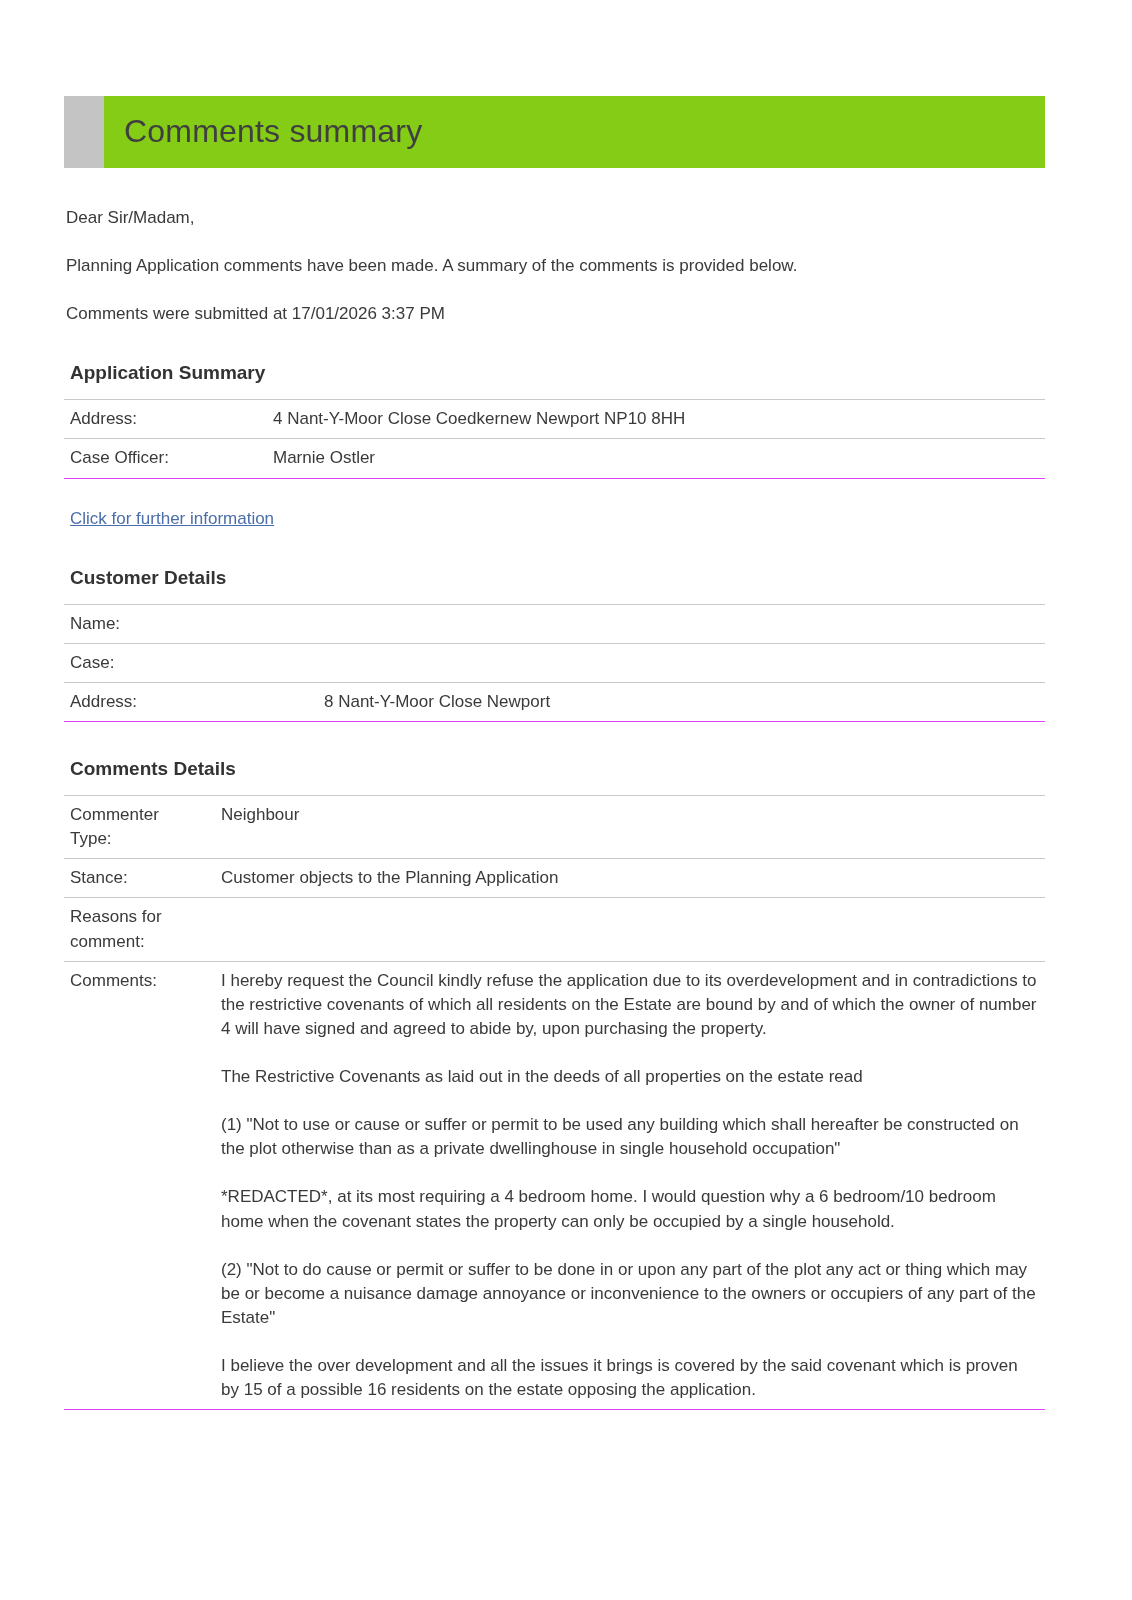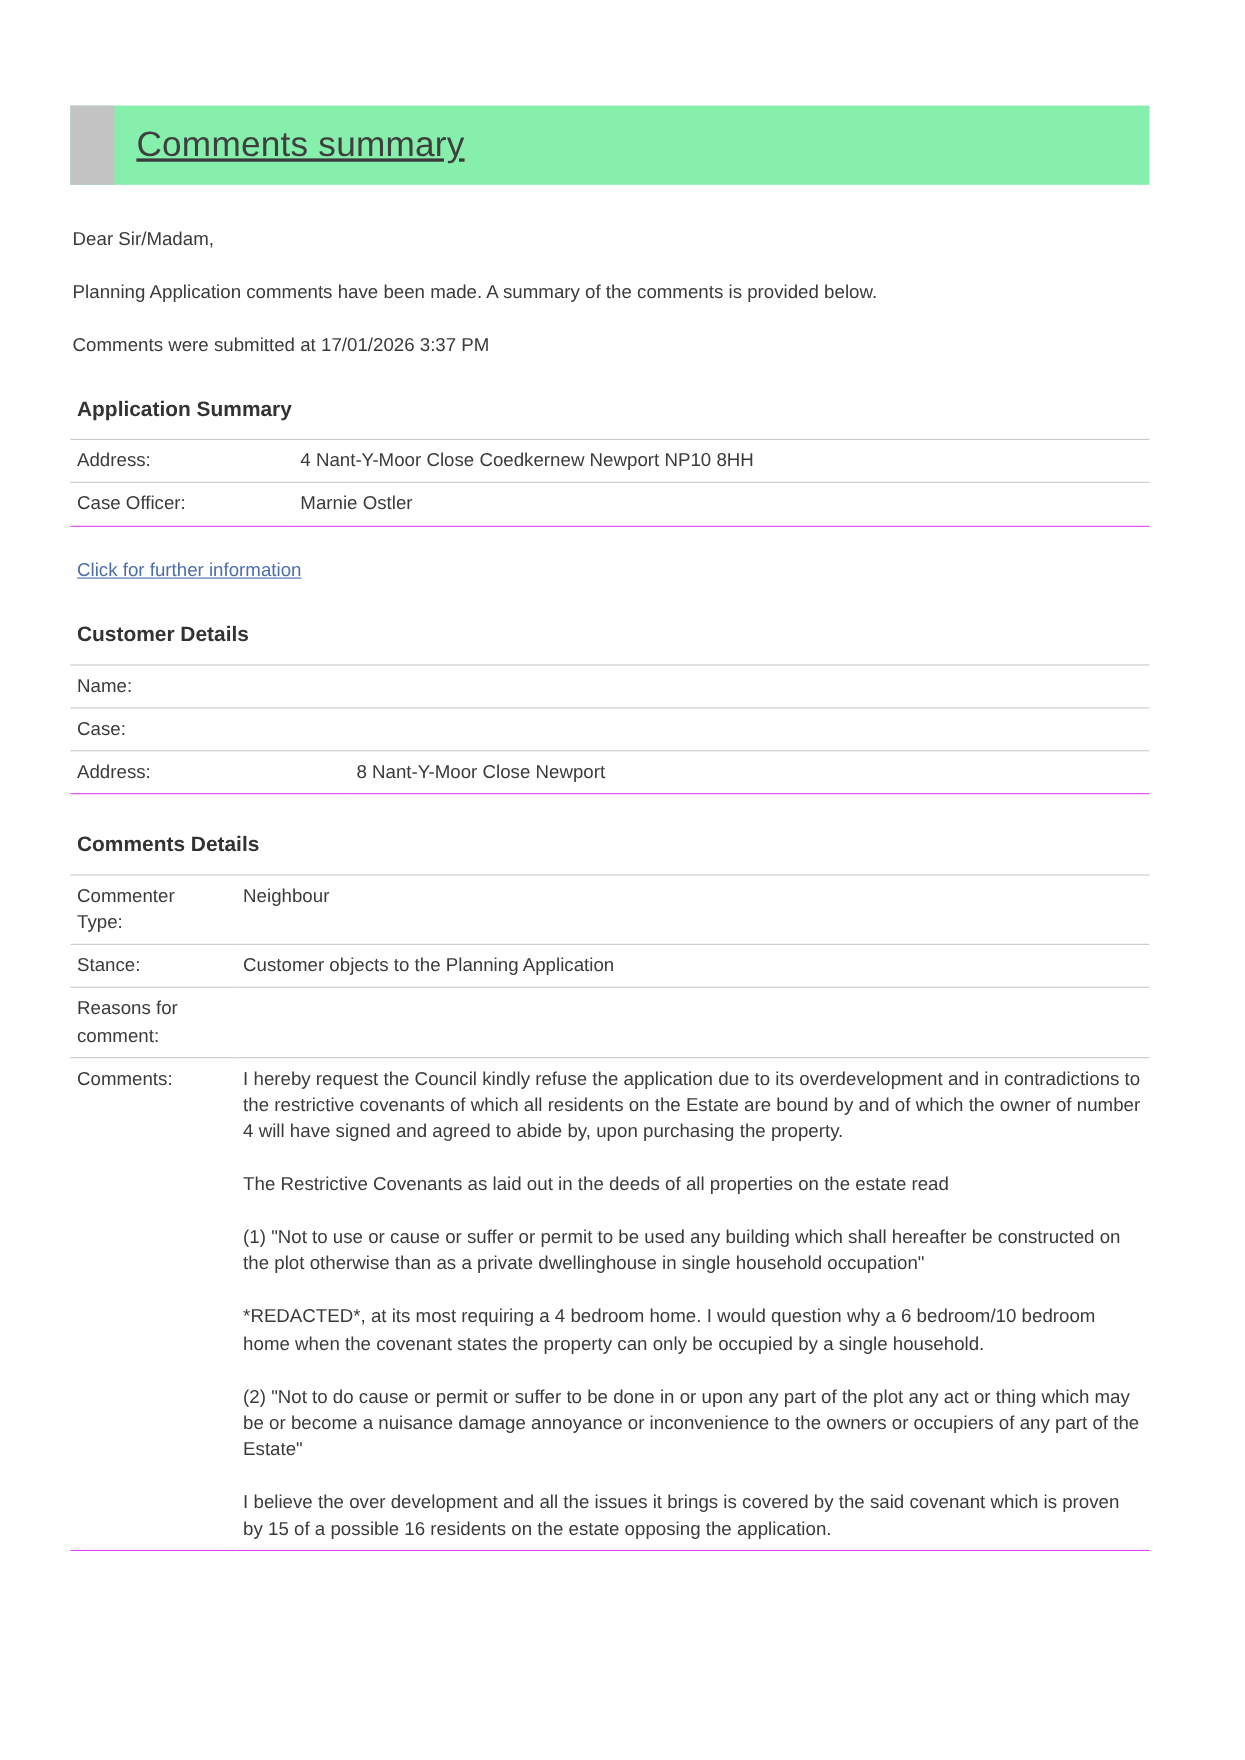--- a/index.html
+++ b/index.html
@@ -10,24 +10,23 @@
     font-family: "Liberation Sans", "DejaVu Sans", sans-serif;
     color: #3a3a3a;
     font-size: 17px;
     line-height: 1.42;
   }
   .page { padding: 96px 87px 60px 64px; }
 
   .title-bar {
     display: flex;
     align-items: center;
-    background: #86efac;
+    background: #84cc16;
     height: 72px;
     margin-bottom: 38px;
-    text-decoration: underline;
   }
   .title-accent { flex: 0 0 40px; align-self: stretch; background: #c4c4c4; }
   .page-title {
     margin: 0 0 0 20px;
     font-size: 32px;
     font-weight: 400;
     color: #3f3f3f;
     letter-spacing: 0.2px;
   }
 
@@ -44,21 +43,21 @@
   table.details td {
     border-top: 1px solid #c9c9c9;
     padding: 7px 6px;
     vertical-align: top;
   }
   table.details tr:last-child td { border-bottom: 1px solid #d946ef; }
   table.app td.label { width: 203px; }
   table.customer td.label { width: 254px; }
   table.comments td.label { width: 151px; padding-right: 46px; }
 
-  .link-row { margin: 28px 0 0 6px; }
+  .link-row { margin: 28px 0 0 6px; text-decoration: underline; }
   a.info-link { color: #4a6ea9; text-decoration: underline; cursor: pointer; }
 
   .comment-paras p { margin: 0 0 24px; }
   .comment-paras p:last-child { margin-bottom: 0; }
 </style>
 </head>
 <body>
 
 <div class="page">
 

